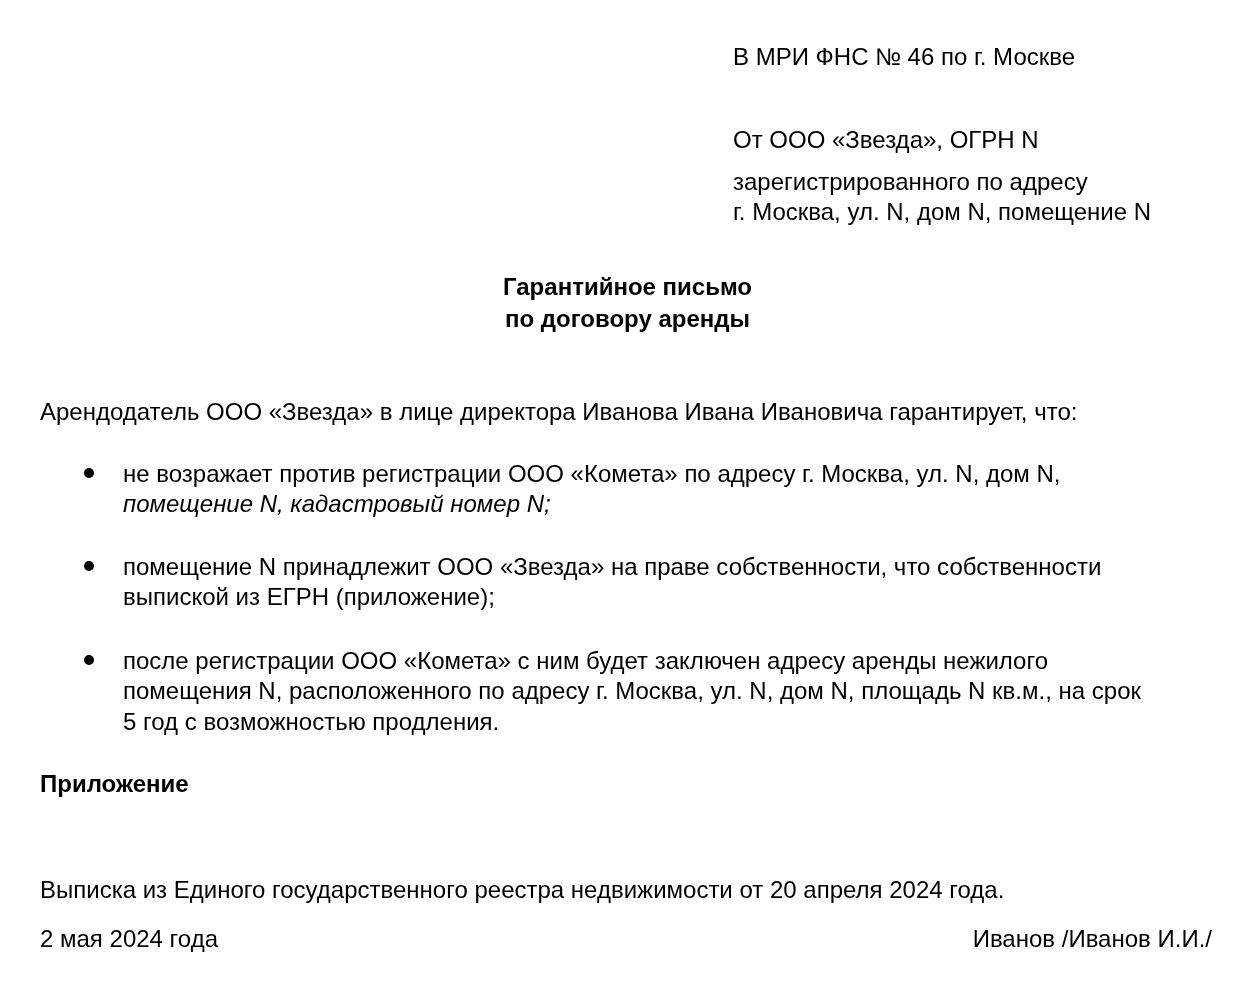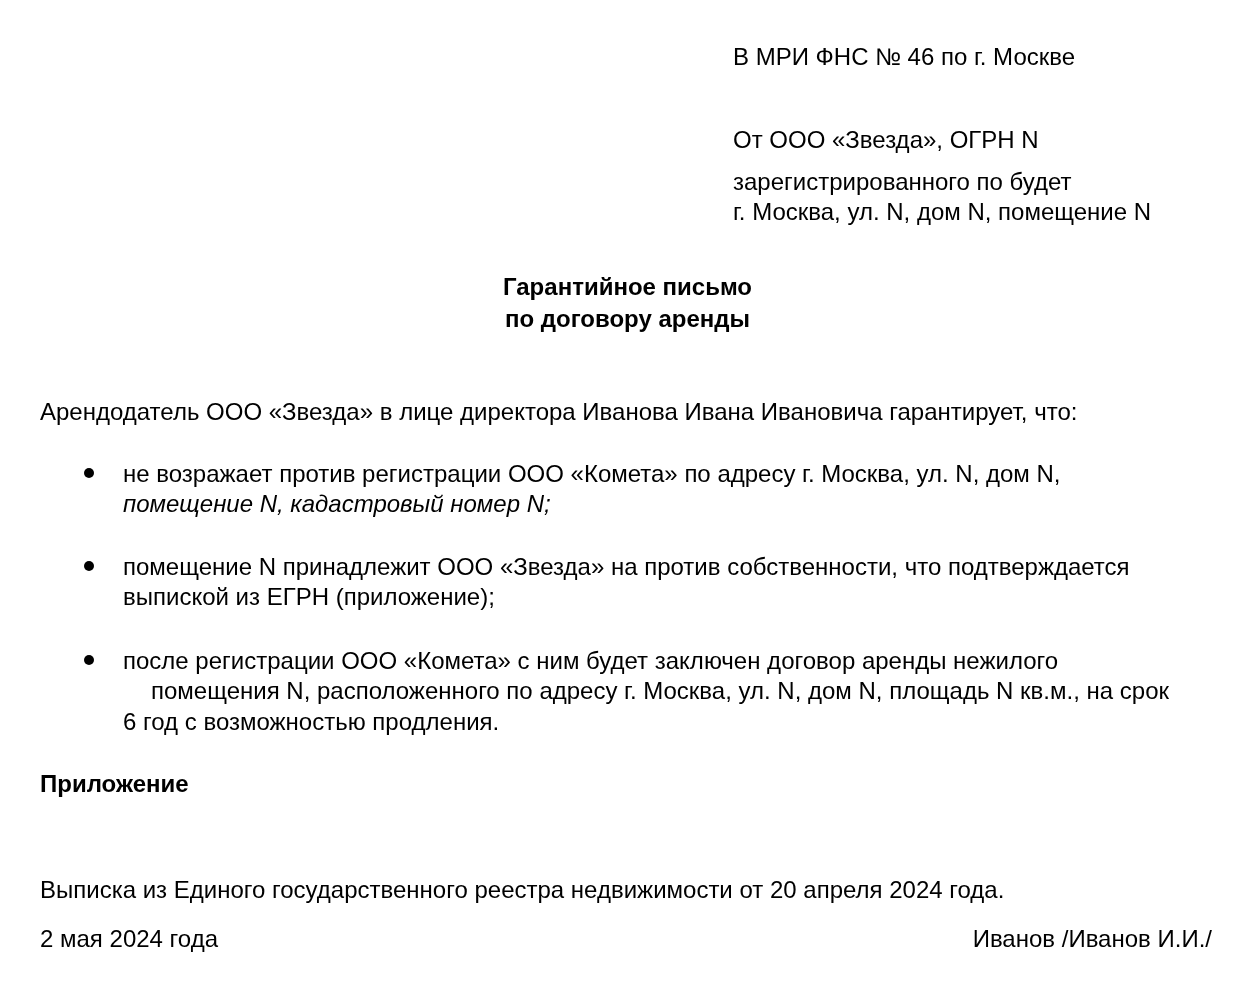--- a/index.html
+++ b/index.html
@@ -13,47 +13,47 @@
     .title { left: 0; width: 1255px; text-align: center; }
     .bullet { position: absolute; width: 10px; height: 10px; border-radius: 50%; background: #000; left: 84px; }
   </style>
 </head>
 <body>
 
 <div>
   <div>
     <div class="abs" style="left:733px; top:42px;">В МРИ ФНС № 46 по г. Москве</div>
     <div class="abs" style="left:733px; top:104px;margin-top:21px;">От ООО «Звезда», ОГРН N</div>
-    <div class="abs" style="left:733px; top:167px;">зарегистрированного по будет</div>
+    <div class="abs" style="left:733px; top:167px;">зарегистрированного по адресу</div>
     <div class="abs" style="left:733px; top:197px;">г. Москва, ул. N, дом N, помещение N</div>
   </div>
 
   <div>
     <div class="abs bold title" style="top:272px;">Гарантийное письмо</div>
     <div class="abs bold title" style="top:304px;">по договору аренды</div>
   </div>
 
   <div class="abs" style="left:40px; top:397px;">Арендодатель ООО «Звезда» в лице директора Иванова Ивана Ивановича гарантирует, что:</div>
 
   <div>
     <div>
       <span class="bullet" style="top:468px;"></span>
       <div class="abs" style="left:123px; top:459px;">не возражает против регистрации ООО «Комета» по адресу г. Москва, ул. N, дом N,</div>
       <div class="abs" style="left:123px; top:489px;font-style:italic;">помещение N, кадастровый номер N;</div>
     </div>
     <div>
       <span class="bullet" style="top:561px;"></span>
-      <div class="abs" style="left:123px; top:552px;">помещение N принадлежит ООО «Звезда» на против собственности, что подтверждается</div>
+      <div class="abs" style="left:123px; top:552px;">помещение N принадлежит ООО «Звезда» на праве собственности, что собственности</div>
       <div class="abs" style="left:123px; top:582px;">выпиской из ЕГРН (приложение);</div>
     </div>
     <div>
       <span class="bullet" style="top:655px;"></span>
-      <div class="abs" style="left:123px; top:646px;">после регистрации ООО «Комета» с ним будет заключен договор аренды нежилого</div>
-      <div class="abs" style="left:123px; top:676px;margin-left:28px;">помещения N, расположенного по адресу г. Москва, ул. N, дом N, площадь N кв.м., на срок</div>
-      <div class="abs" style="left:123px; top:707px;">6 год с возможностью продления.</div>
+      <div class="abs" style="left:123px; top:646px;">после регистрации ООО «Комета» с ним будет заключен адресу аренды нежилого</div>
+      <div class="abs" style="left:123px; top:676px;">помещения N, расположенного по адресу г. Москва, ул. N, дом N, площадь N кв.м., на срок</div>
+      <div class="abs" style="left:123px; top:707px;">5 год с возможностью продления.</div>
     </div>
   </div>
 
   <div class="abs bold" style="left:40px; top:769px;">Приложение</div>
   <div class="abs" style="left:40px; top:875px;text-align:center;">Выписка из Единого государственного реестра недвижимости от  20 апреля 2024 года.</div>
 
   <div class="abs" style="left:40px; top:924px;">2 мая 2024 года</div>
   <div class="abs" style="right:36px; top:924px;">Иванов /Иванов И.И./</div>
 </div>
 

